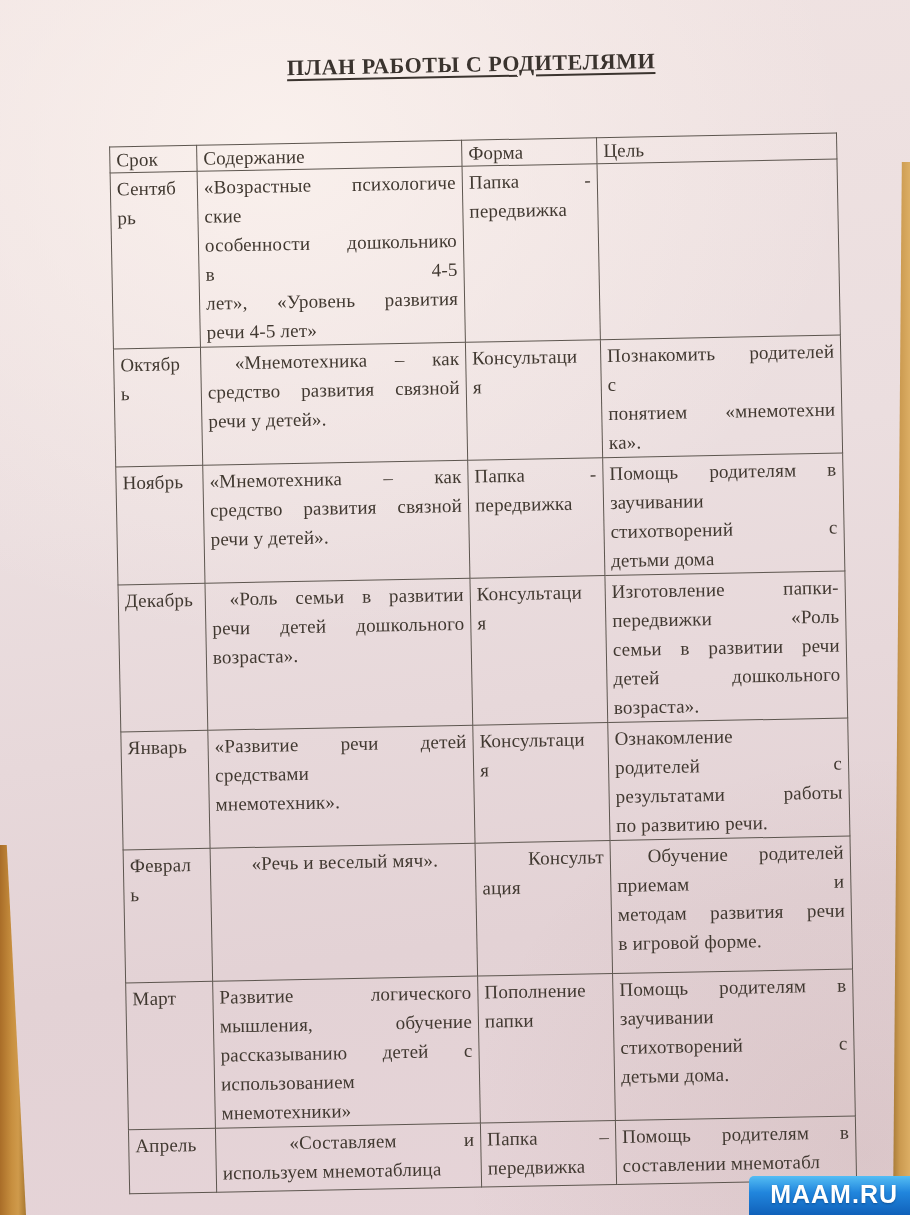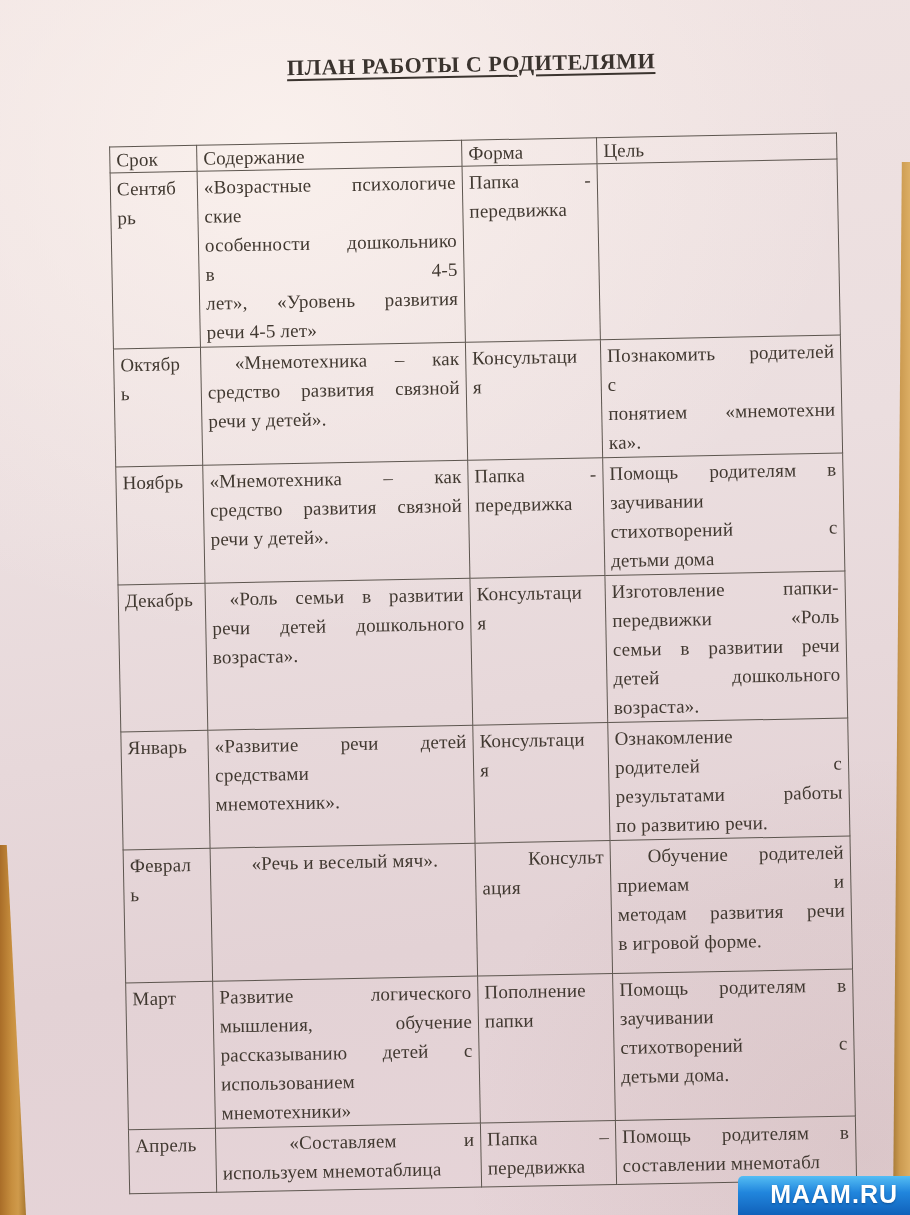--- a/index.html
+++ b/index.html
@@ -43,21 +43,21 @@
   .plan th{height:24px;line-height:25px;padding-top:0;}
   tr.r1{height:174px;} tr.r2{height:111px;} tr.r3{height:111px;}
   tr.r4{height:140px;} tr.r5{height:109px;} tr.r6{height:133px;}
   tr.r7{height:130px;} tr.r8{height:64px;}
   .jl{text-align:justify;text-align-last:justify;}
   .jl-last{text-align:left;}
   .badge{
     position:absolute;right:0;bottom:0;z-index:6;
     font-family:"Liberation Sans",sans-serif;font-weight:bold;
     font-size:25px;letter-spacing:1px;color:#ffffff;
-    padding:4px 12px 6px 32px;
+    padding:4px 12px 6px 21px;
     background:linear-gradient(180deg,#54bdf4 0%, #2186dd 42%, #1061ba 100%);
     border-top-left-radius:5px;
     text-shadow:0 1px 2px rgba(0,40,90,0.45);
   }
 </style>
 </head>
 <body>
 
 <div class="scene">
   <div class="wood wood-left"></div>

